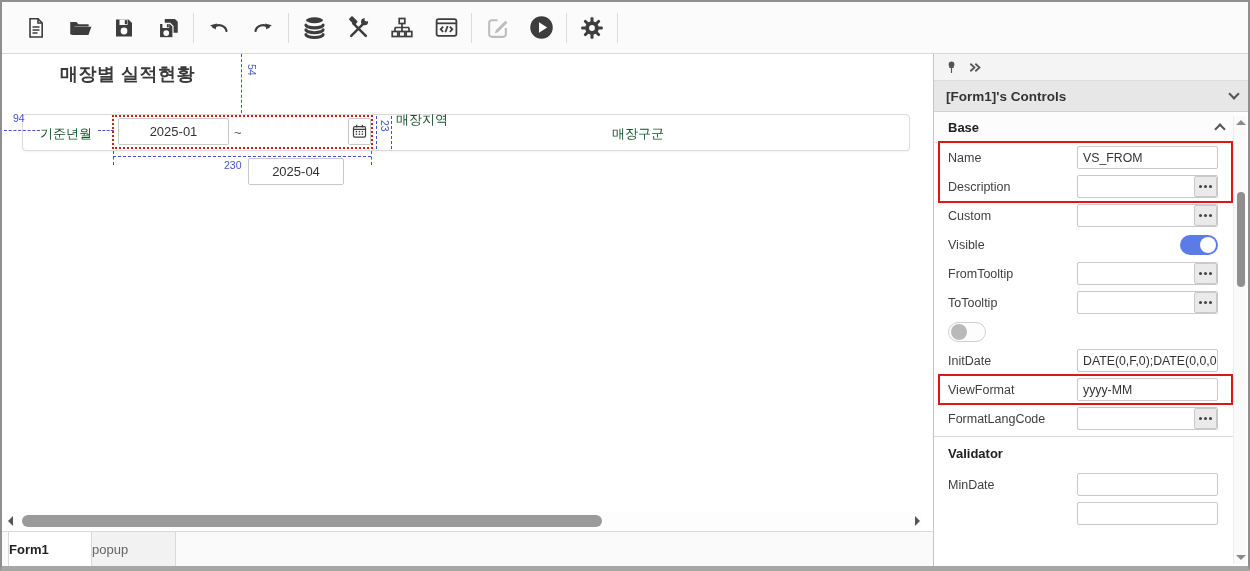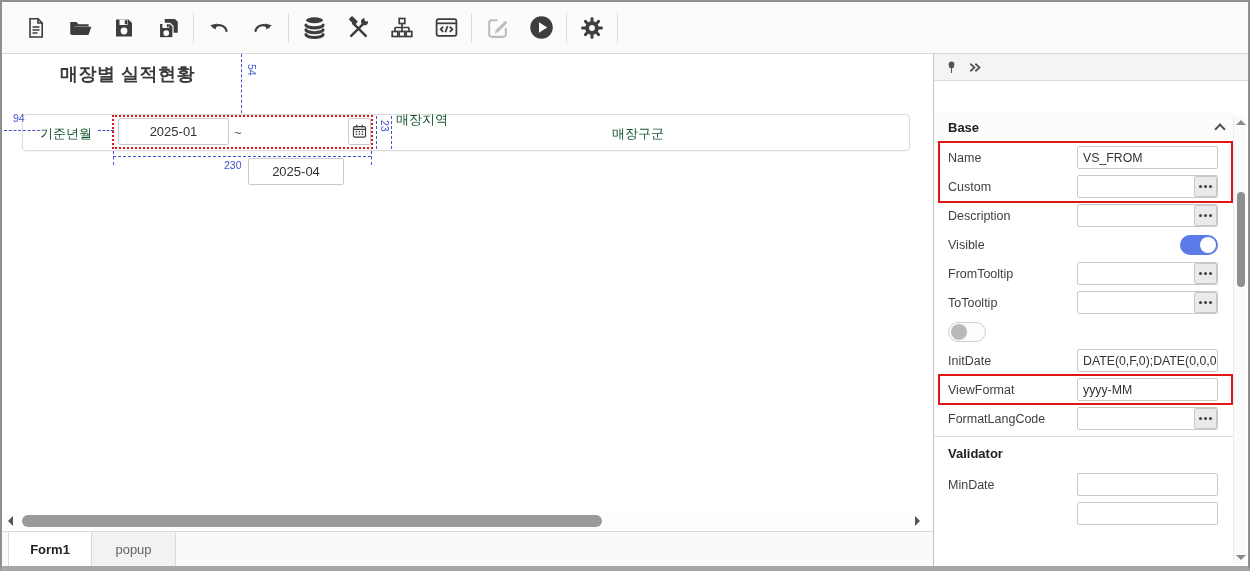--- a/index.html
+++ b/index.html
@@ -30,21 +30,21 @@
 
   
   .hscroll { position:absolute; left:4px; top:458px; width:916px; height:18px; background:#fdfdfd; }
   .hthumb { position:absolute; left:16px; top:3px; width:580px; height:12px; border-radius:6px; background:#9a9a9a; }
   .harrow { position:absolute; top:4px; width:0; height:0; border:5px solid transparent; }
   .harrow.left { left:2px; border-right-color:#555; border-left-width:0; }
   .harrow.right { right:2px; border-left-color:#555; border-right-width:0; }
 
   
   .tabbar { position:absolute; left:0; top:477px; width:931px; height:35px; background:#fafafa; border-top:1px solid #d9d9d9; display:flex; padding-left:6px; }
-  .tab { height:35px; min-width:84px; display:flex; align-items:center; justify-content:center; font-size:13px; color:#666; background:#f2f2f2; border-right:1px solid #d9d9d9; cursor:pointer; }
+  .tab { height:35px; min-width:84px; display:flex; align-items:center; font-size:13px; color:#666; background:#f2f2f2; border-right:1px solid #d9d9d9; cursor:pointer; }
   .tab.active { background:#fff; border-left:1px solid #d9d9d9; font-weight:bold; color:#222; }
 
   
   .pinstrip { position:absolute; left:0; top:0; width:100%; height:27px; background:#f4f4f4; border-bottom:1px solid #dcdcdc; display:flex; align-items:center; padding-left:10px; gap:8px; }
   .phdr { position:absolute; left:0; top:27px; width:100%; height:31px; background:#e7e7e7; border-bottom:1px solid #d2d2d2; display:flex; align-items:center; padding:0 10px 0 12px; font-size:13.5px; font-weight:bold; color:#333; }
   .phdr .chev, .basehdr .chev { margin-left:auto; }
   .basehdr { position:absolute; left:0; top:58px; width:300px; height:31px; background:#fcfcfc; border-bottom:1px solid #e6e6e6; display:flex; align-items:center; padding:0 10px 0 14px; font-size:13px; font-weight:bold; color:#222; }
   .chev { width:8px; height:8px; border-right:2px solid #555; border-bottom:2px solid #555; display:inline-block; }
   .chev.down { transform:rotate(45deg); margin-top:-4px; }
   .chev.up { transform:rotate(-135deg); margin-top:4px; }
@@ -267,46 +267,50 @@
           <circle cx="12" cy="7" r="4.6"></circle>
             <rect x="8.4" y="10.5" width="7.2" height="2.4" rx="1"></rect>
             <rect x="11.1" y="12.8" width="1.8" height="8"></rect>
         </svg>
         <svg width="15" height="15" viewBox="0 0 18 18" fill="none" stroke="#555" stroke-width="2.1">
           <polyline points="4,4.5 9,9 4,13.5"></polyline>
             <polyline points="10,4.5 15,9 10,13.5"></polyline>
         </svg>
       </div>
 
+      <div class="phdr">
+        <span>[Form1]'s Controls</span>
+        <span class="chev down"></span>
+      </div>
 
       <div class="basehdr">
         <span>Base</span>
         <span class="chev up"></span>
       </div>
 
       <div class="prows">
           <div class="prow">
             <span class="plabel">Name</span>
             <div class="pinput">
               <span class="pval">VS_FROM</span>
             </div>
           </div>
           <div class="prow">
+            <span class="plabel">Description</span>
+            <div class="pinput">
+              <span class="pval"></span>
+              <span class="dots">
+                <i></i>
+                <i></i>
+                <i></i>
+              </span>
+            </div>
+          </div>
+          <div class="prow">
             <span class="plabel">Custom</span>
-            <div class="pinput">
-              <span class="pval"></span>
-              <span class="dots">
-                <i></i>
-                <i></i>
-                <i></i>
-              </span>
-            </div>
-          </div>
-          <div class="prow">
-            <span class="plabel">Description</span>
             <div class="pinput">
               <span class="pval"></span>
               <span class="dots">
                 <i></i>
                 <i></i>
                 <i></i>
               </span>
             </div>
           </div>
           <div class="prow">

